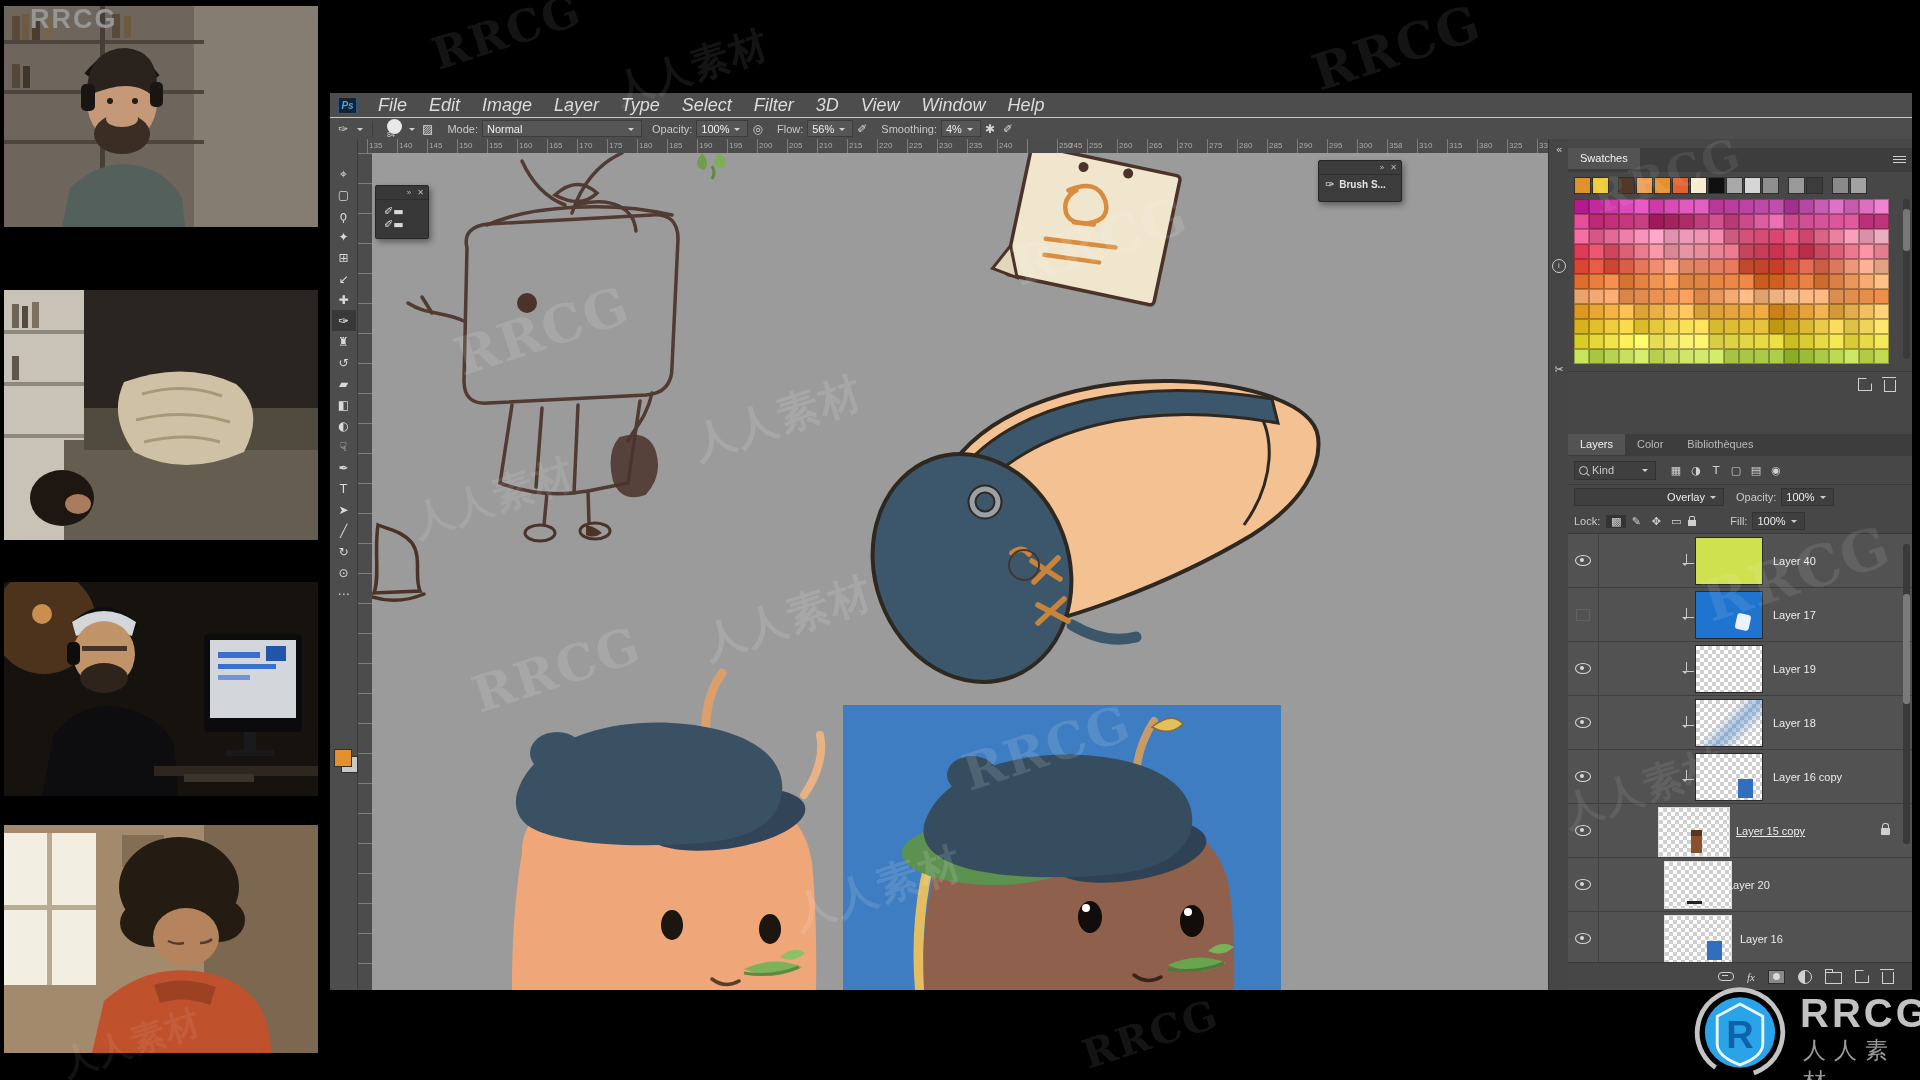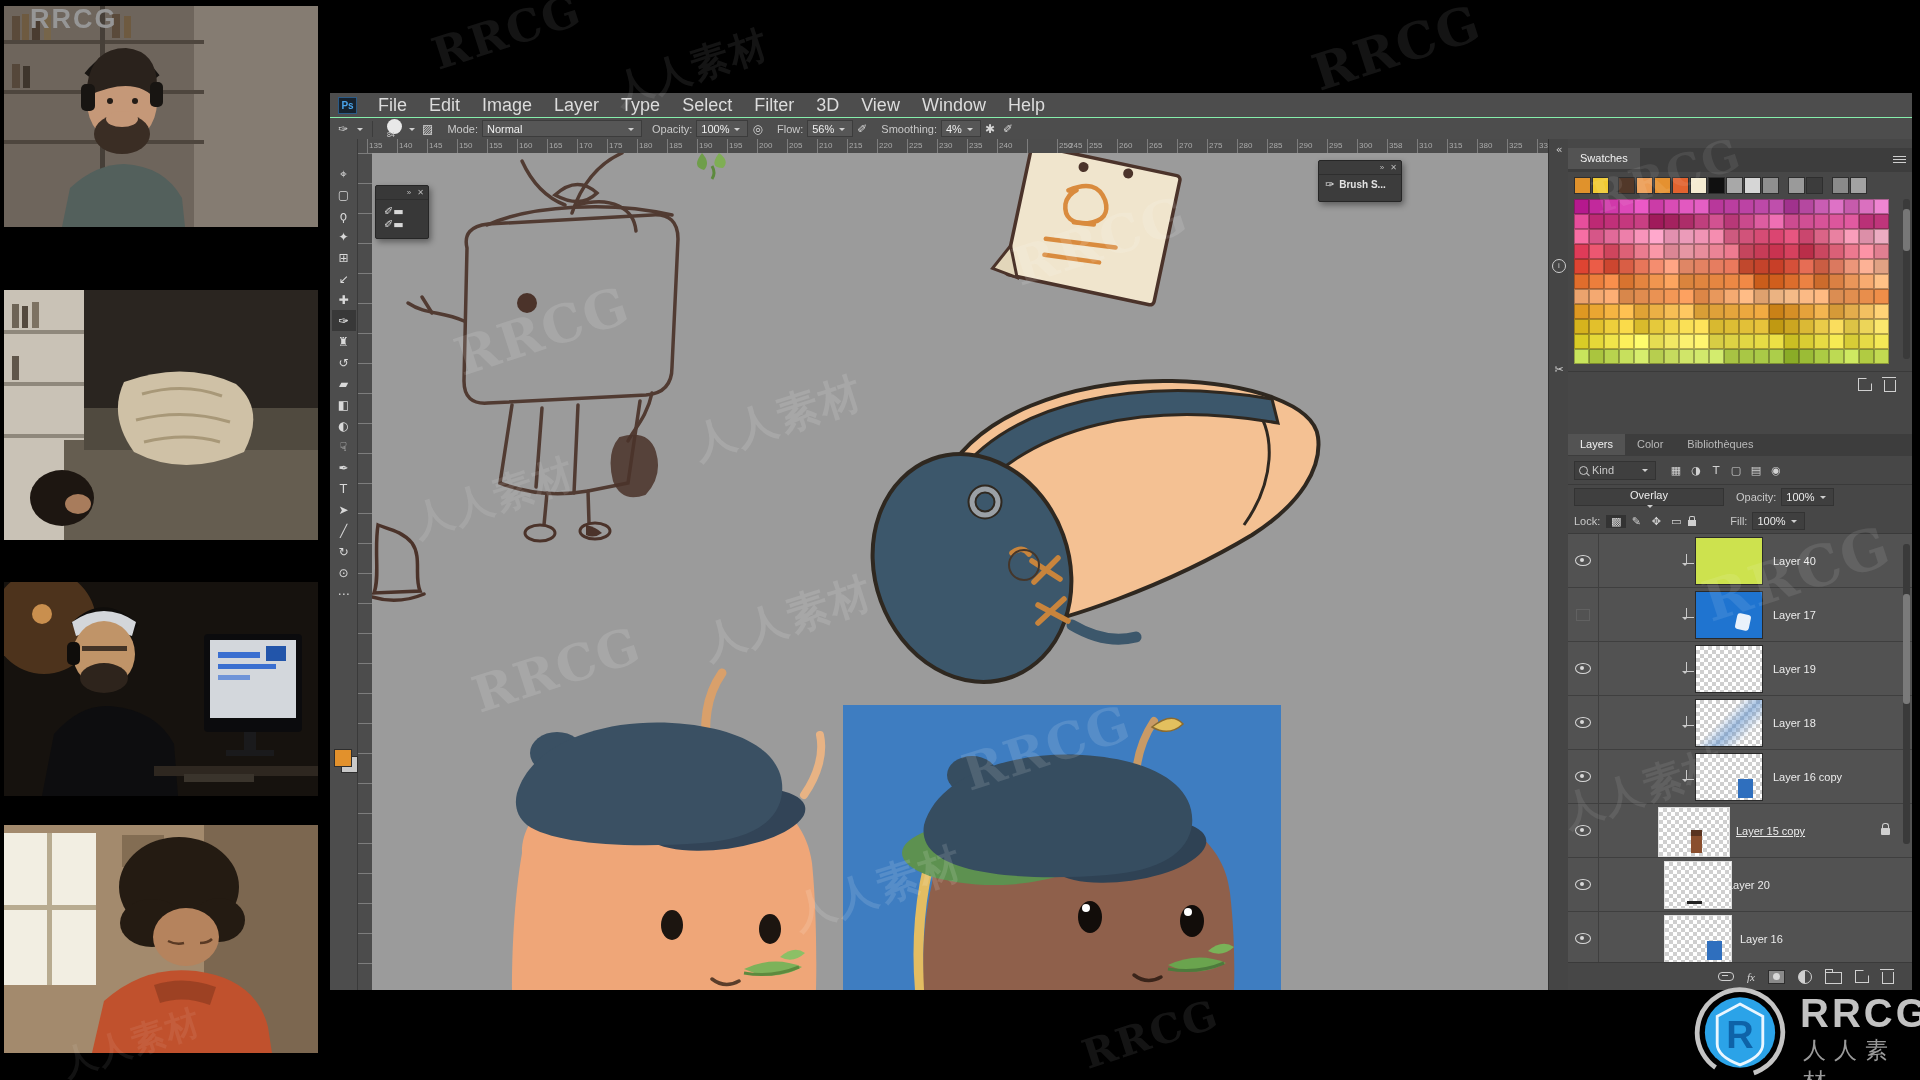--- a/index.html
+++ b/index.html
@@ -7,21 +7,21 @@
          font-family:"Liberation Sans",sans-serif;-webkit-font-smoothing:antialiased;}
   .abs{position:absolute;}
   
   #sidebar{position:absolute;left:0;top:0;width:322px;height:1080px;background:#000;}
   .feed{position:absolute;left:4px;width:314px;overflow:hidden;background:#111;}
   #rrcg-label{position:absolute;left:30px;top:4px;font-size:27px;font-weight:bold;color:#969696;
               letter-spacing:2px;z-index:5;}
   
   #ps{position:absolute;left:330px;top:93px;width:1582px;height:897px;background:#4d4d4d;}
   #menubar{position:absolute;left:0;top:0;width:100%;height:24px;background:#4d4d4d;
-           display:flex;align-items:center;border-bottom:7px solid #86efac;}
+           display:flex;align-items:center;border-bottom:7px solid #86efac;font-style:italic;}
   #ps-badge{width:17px;height:15px;background:#16222e;color:#4aa3e8;font-size:10px;font-weight:bold;
             display:flex;align-items:center;justify-content:center;margin:0 10px 0 8px;border:1px solid #2a5a86;}
   .menu-item{color:#dcdcdc;font-size:18px;padding:0 11px;cursor:default;text-align:center;}
   #optionsbar{position:absolute;left:0;top:25px;width:100%;height:21px;background:#4d4d4d;
               display:flex;align-items:center;font-size:11px;color:#c9c9c9;border-bottom:1px solid #333;}
   .opt-label{margin:0 4px 0 10px;}
   .opt-box{background:#565656;border:1px solid #3c3c3c;height:15px;display:flex;align-items:center;
            padding:0 4px;color:#efefef;}
   .caret{width:0;height:0;border:3px solid transparent;border-top-color:#cfcfcf;margin:4px 3px 0 5px;}
   .opt-sep{width:1px;height:16px;background:#3c3c3c;margin:0 6px;}
@@ -761,21 +761,21 @@
             <span class="caret" style="margin-left:auto;"></span>
           </span>
           <span class="ficon" style="margin-left:10px;">▦</span>
           <span class="ficon">◑</span>
           <span class="ficon">T</span>
           <span class="ficon">▢</span>
           <span class="ficon">▤</span>
           <span class="ficon">◉</span>
         </div>
         <div id="lp-blend">
-          <span class="dd" style="width:140px;margin-left:6px;justify-content:flex-start;flex-direction:column;">
+          <span class="dd" style="width:140px;margin-left:6px;justify-content:flex-end;">
             <span>Overlay</span>
             <span class="caret"></span>
           </span>
           <span style="margin-left:12px;">Opacity:</span>
           <span class="dd" style="margin-left:5px;">
             <span>100%</span>
             <span class="caret"></span>
           </span>
         </div>
         <div id="lp-lock">

